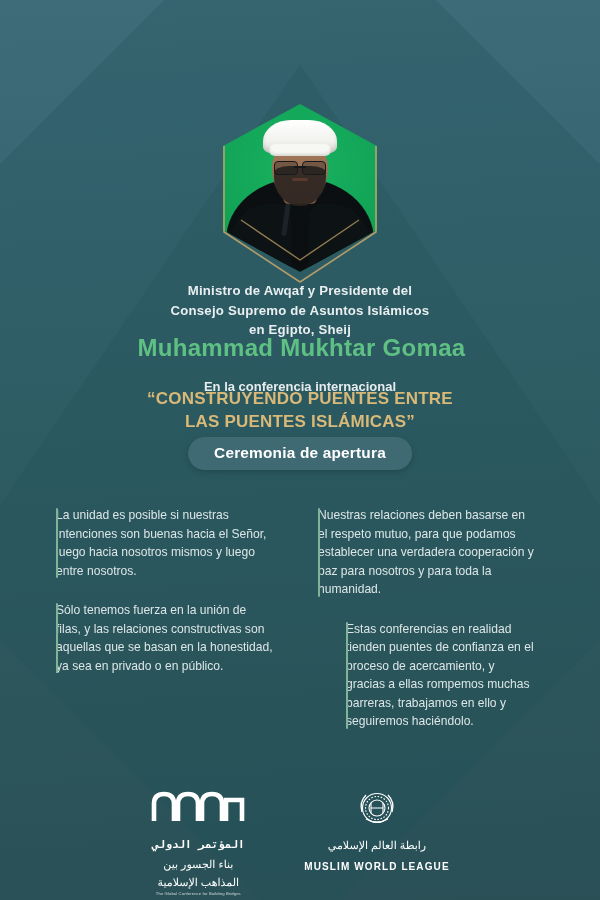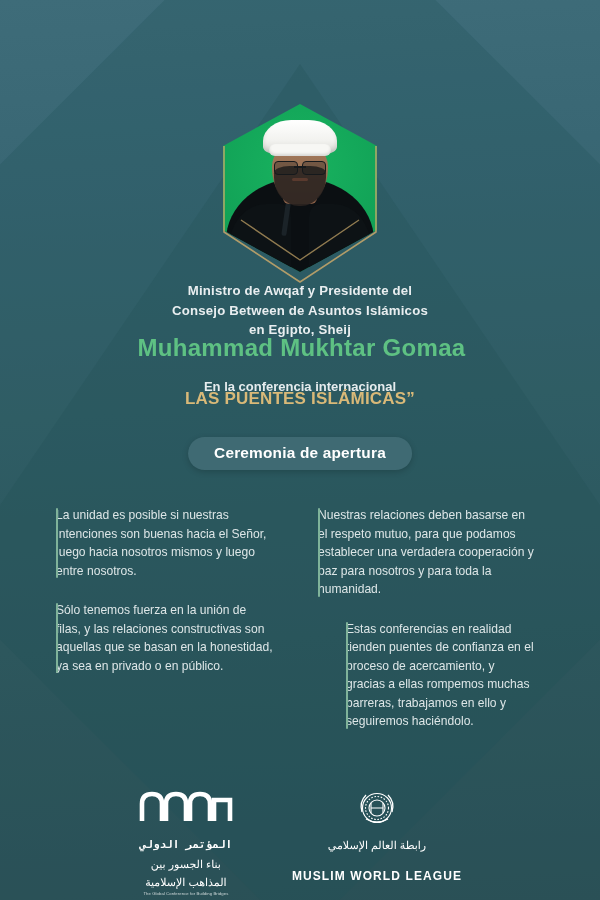--- a/index.html
+++ b/index.html
@@ -333,24 +333,24 @@
   }
   .logo-en {
     color: #cfd9da;
     font-size: 4.2px;
     line-height: 1.35;
     margin-top: 2px;
     letter-spacing: .1px;
   }
   .logo-en-big {
     color: #ffffff;
-    font-size: 12px;
+    font-size: 10px;
     font-weight: bold;
     letter-spacing: 1.1px;
-    margin-top: 17px;
+    margin-top: 9px;
   }
 </style>
 </head>
 <body>
 
 <div id="poster">
 
   <div class="bg-peak"></div>
   <div class="bg-arch2"></div>
 
@@ -375,29 +375,30 @@
     </div>
   </div>
 
   <svg class="hex-frame" viewBox="0 0 178 196">
     <path d="M13 46 L13 132 L89 182 L165 132 L165 46" fill="none" stroke="#c9a86a" stroke-width="1.6" stroke-opacity="0.85" stroke-linejoin="round"></path>
     <path d="M30 120 L89 160 L148 120" fill="none" stroke="#c9a86a" stroke-width="1.4" stroke-opacity="0.7" stroke-linejoin="round"></path>
   </svg>
 
   <div class="role">
     <span class="rline">Ministro de Awqaf y Presidente del</span>
-    <span class="rline">Consejo Between de Asuntos Islámicos</span>
+    <span class="rline">Consejo Supremo de Asuntos Islámicos</span>
     <span class="rline">en Egipto, Sheij</span>
   </div>
 
   <div class="name">Muhammad Mukhtar Gomaa</div>
 
   <div class="conf">En la conferencia internacional</div>
 
   <div class="title">
+    <span class="tline">“CONSTRUYENDO PUENTES ENTRE</span>
     <span class="tline">LAS PUENTES ISLÁMICAS”</span>
   </div>
 
   <div class="pill">Ceremonia de apertura</div>
 
   <div class="quotes">
     <div class="qcol">
       <div class="quote">
         <span class="qbar"></span>
         <span>La unidad es posible si nuestras intenciones son buenas hacia el Señor, luego hacia nosotros mismos y luego entre nosotros.</span>

